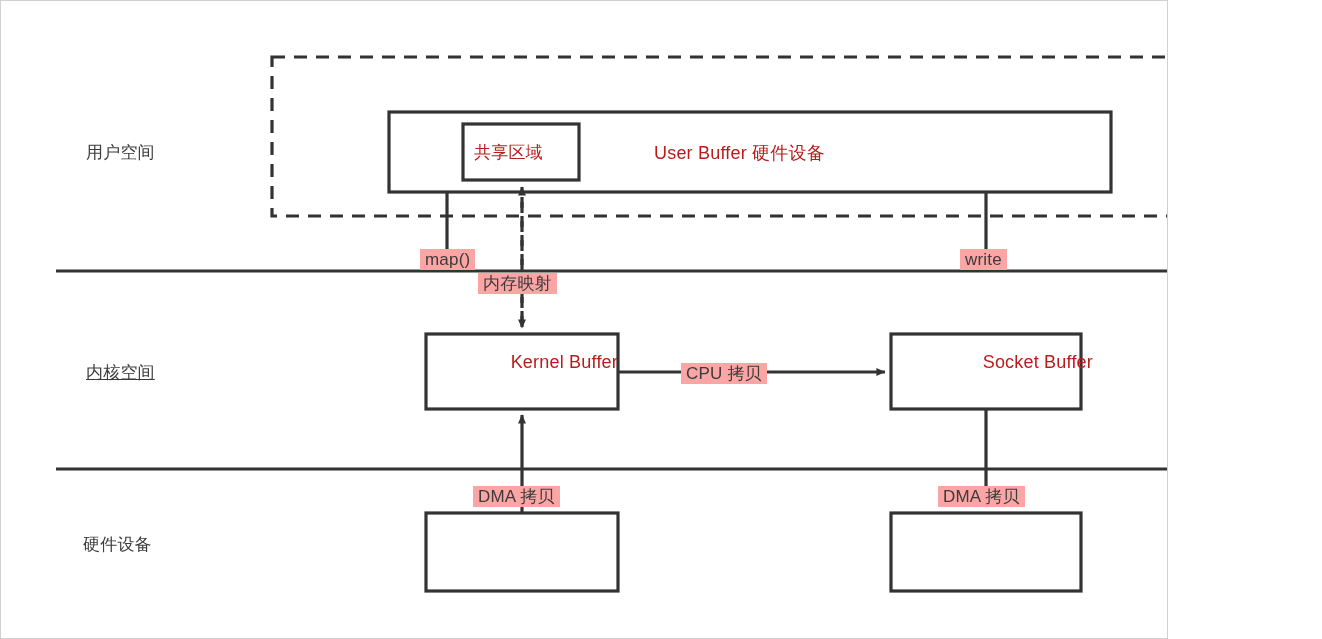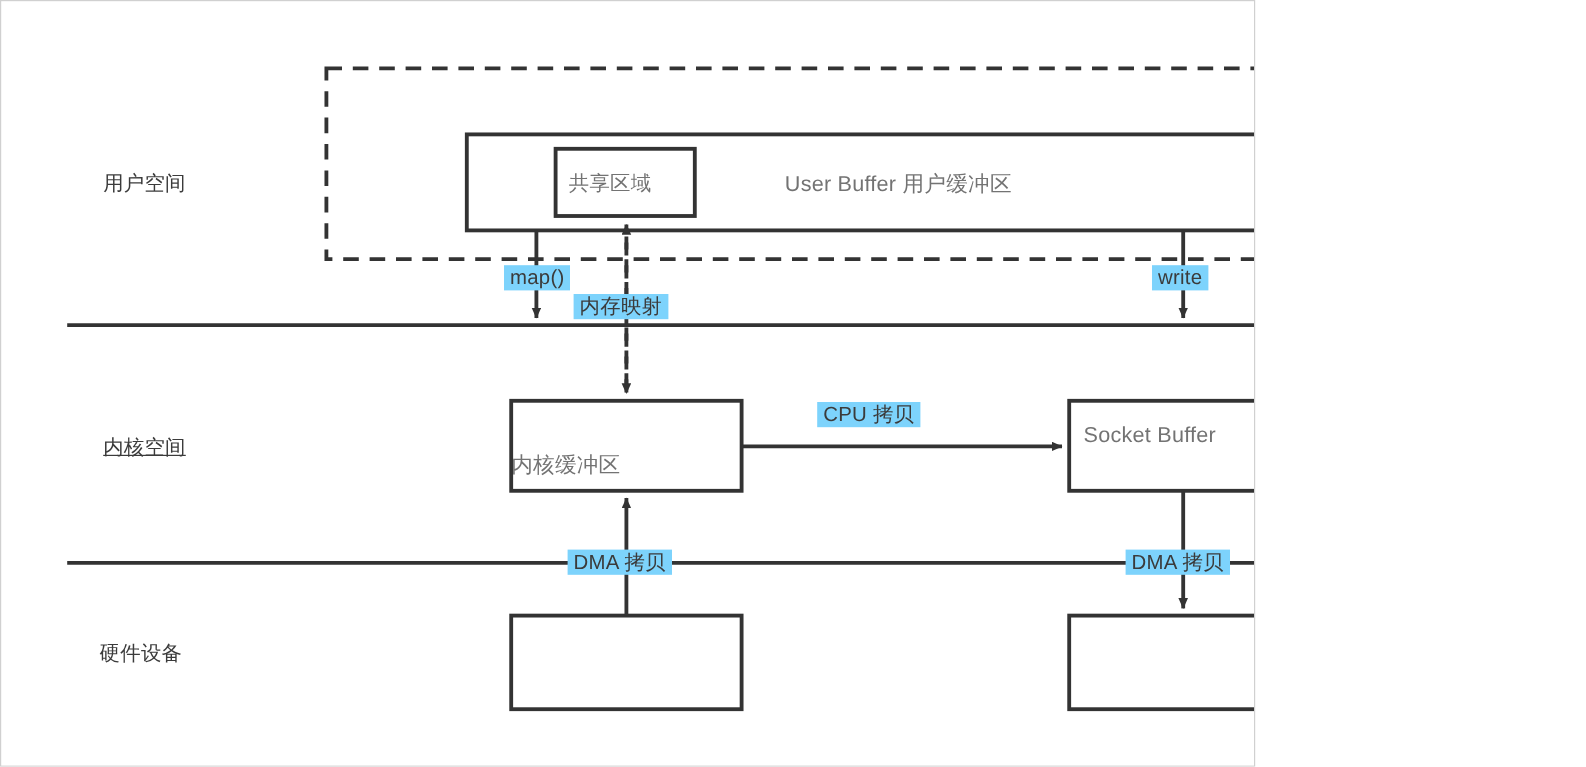--- a/index.html
+++ b/index.html
@@ -5,21 +5,21 @@
   html, body {
     margin: 0;
     padding: 0;
     background: #ffffff;
   }
   body {
     font-family: "Liberation Sans", "DejaVu Sans", sans-serif;
   }
   #page {
     position: relative;
-    width: 1046px;
+    width: 1168px;
     height: 639px;
     background: #ffffff;
     border: 1px solid #d0d0d0;
     box-sizing: border-box;
     overflow: hidden;
   }
   #canvas {
     position: absolute;
     left: 0;
     top: 0;
@@ -32,29 +32,30 @@
     font-size: 17px;
     line-height: 1.25;
     white-space: nowrap;
     letter-spacing: 0.2px;
   }
   .zone-label {
     font-size: 17px;
     color: #3b3b3b;
   }
   .box-label {
-    text-align: left;
-    color: #737373;
+    text-align: right;
+    color: #b91c1c;
     font-size: 18px;
   }
   .edge-label {
     font-size: 17px;
     color: #3b3b3b;
-    background: #7dd3fc;
+    background: #fca5a5;
     padding: 0 5px;
+    margin-top: 28px;
   }
   .small-box-label {
     font-size: 17px;
   }
 </style>
 </head>
 <body>
 
 <div id="page">
 
@@ -128,25 +129,25 @@
       <line x1="985" y1="408" x2="985" y2="506" stroke="#333333" stroke-width="3.2" marker-end="url(#arrowSolid)"></line>
     </g>
   </svg>
 
   <div class="lbl zone-label" style="left:85px; top:141px;">用户空间</div>
 
   <div class="lbl zone-label" style="left:85px; top:361px;text-decoration:underline;">内核空间</div>
 
   <div class="lbl zone-label" style="left:82px; top:533px;">硬件设备</div>
 
-  <div class="lbl box-label" style="left:653px; top:141px;">User Buffer 用户缓冲区</div>
+  <div class="lbl box-label" style="left:653px; top:141px;">User Buffer 硬件设备</div>
 
   <div class="lbl box-label small-box-label" style="left:473px; top:141px;">共享区域</div>
 
-  <div class="lbl box-label" style="left:425px; top:375px; width:192px;">内核缓冲区</div>
+  <div class="lbl box-label" style="left:425px; top:350px; width:192px;">Kernel Buffer</div>
 
   <div class="lbl box-label" style="left:890px; top:350px; width:190px;margin-left:12px;">Socket Buffer</div>
 
 
 
   <div class="lbl edge-label" style="left:419px; top:220px;">map()</div>
 
   <div class="lbl edge-label" style="left:959px; top:220px;text-align:right;">write</div>
 
   <div class="lbl edge-label" style="left:477px; top:244px;">内存映射</div>

